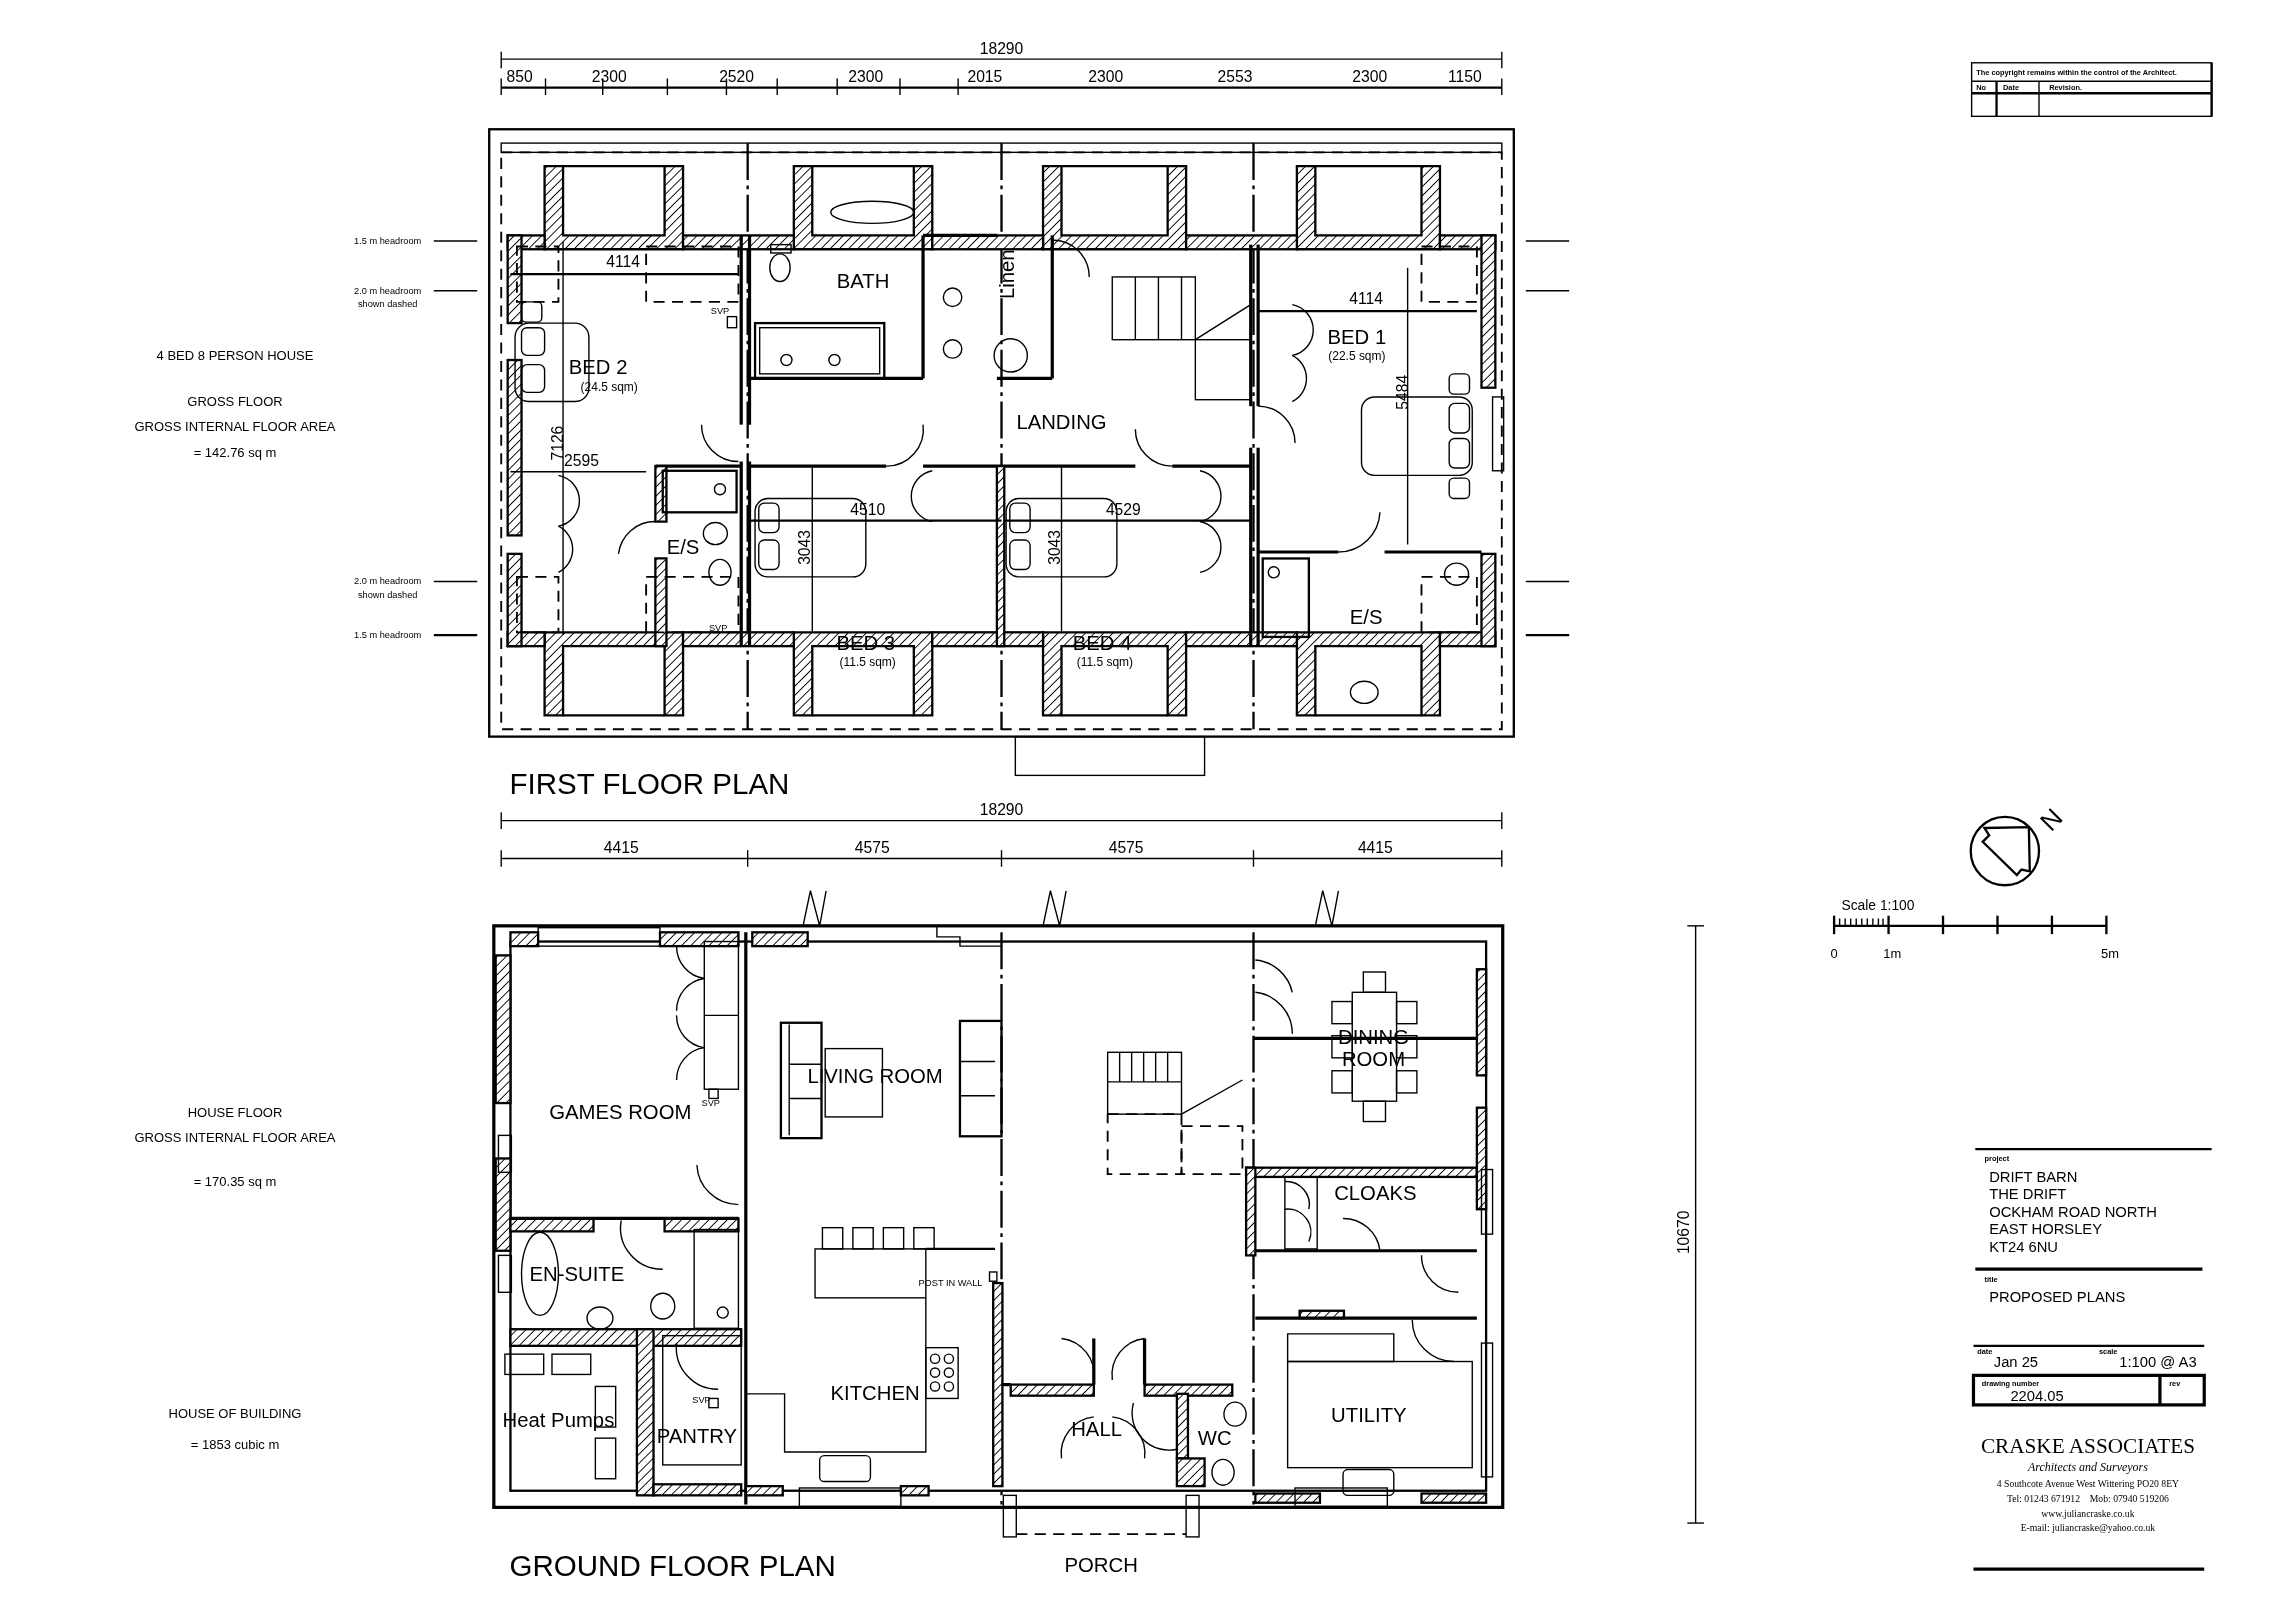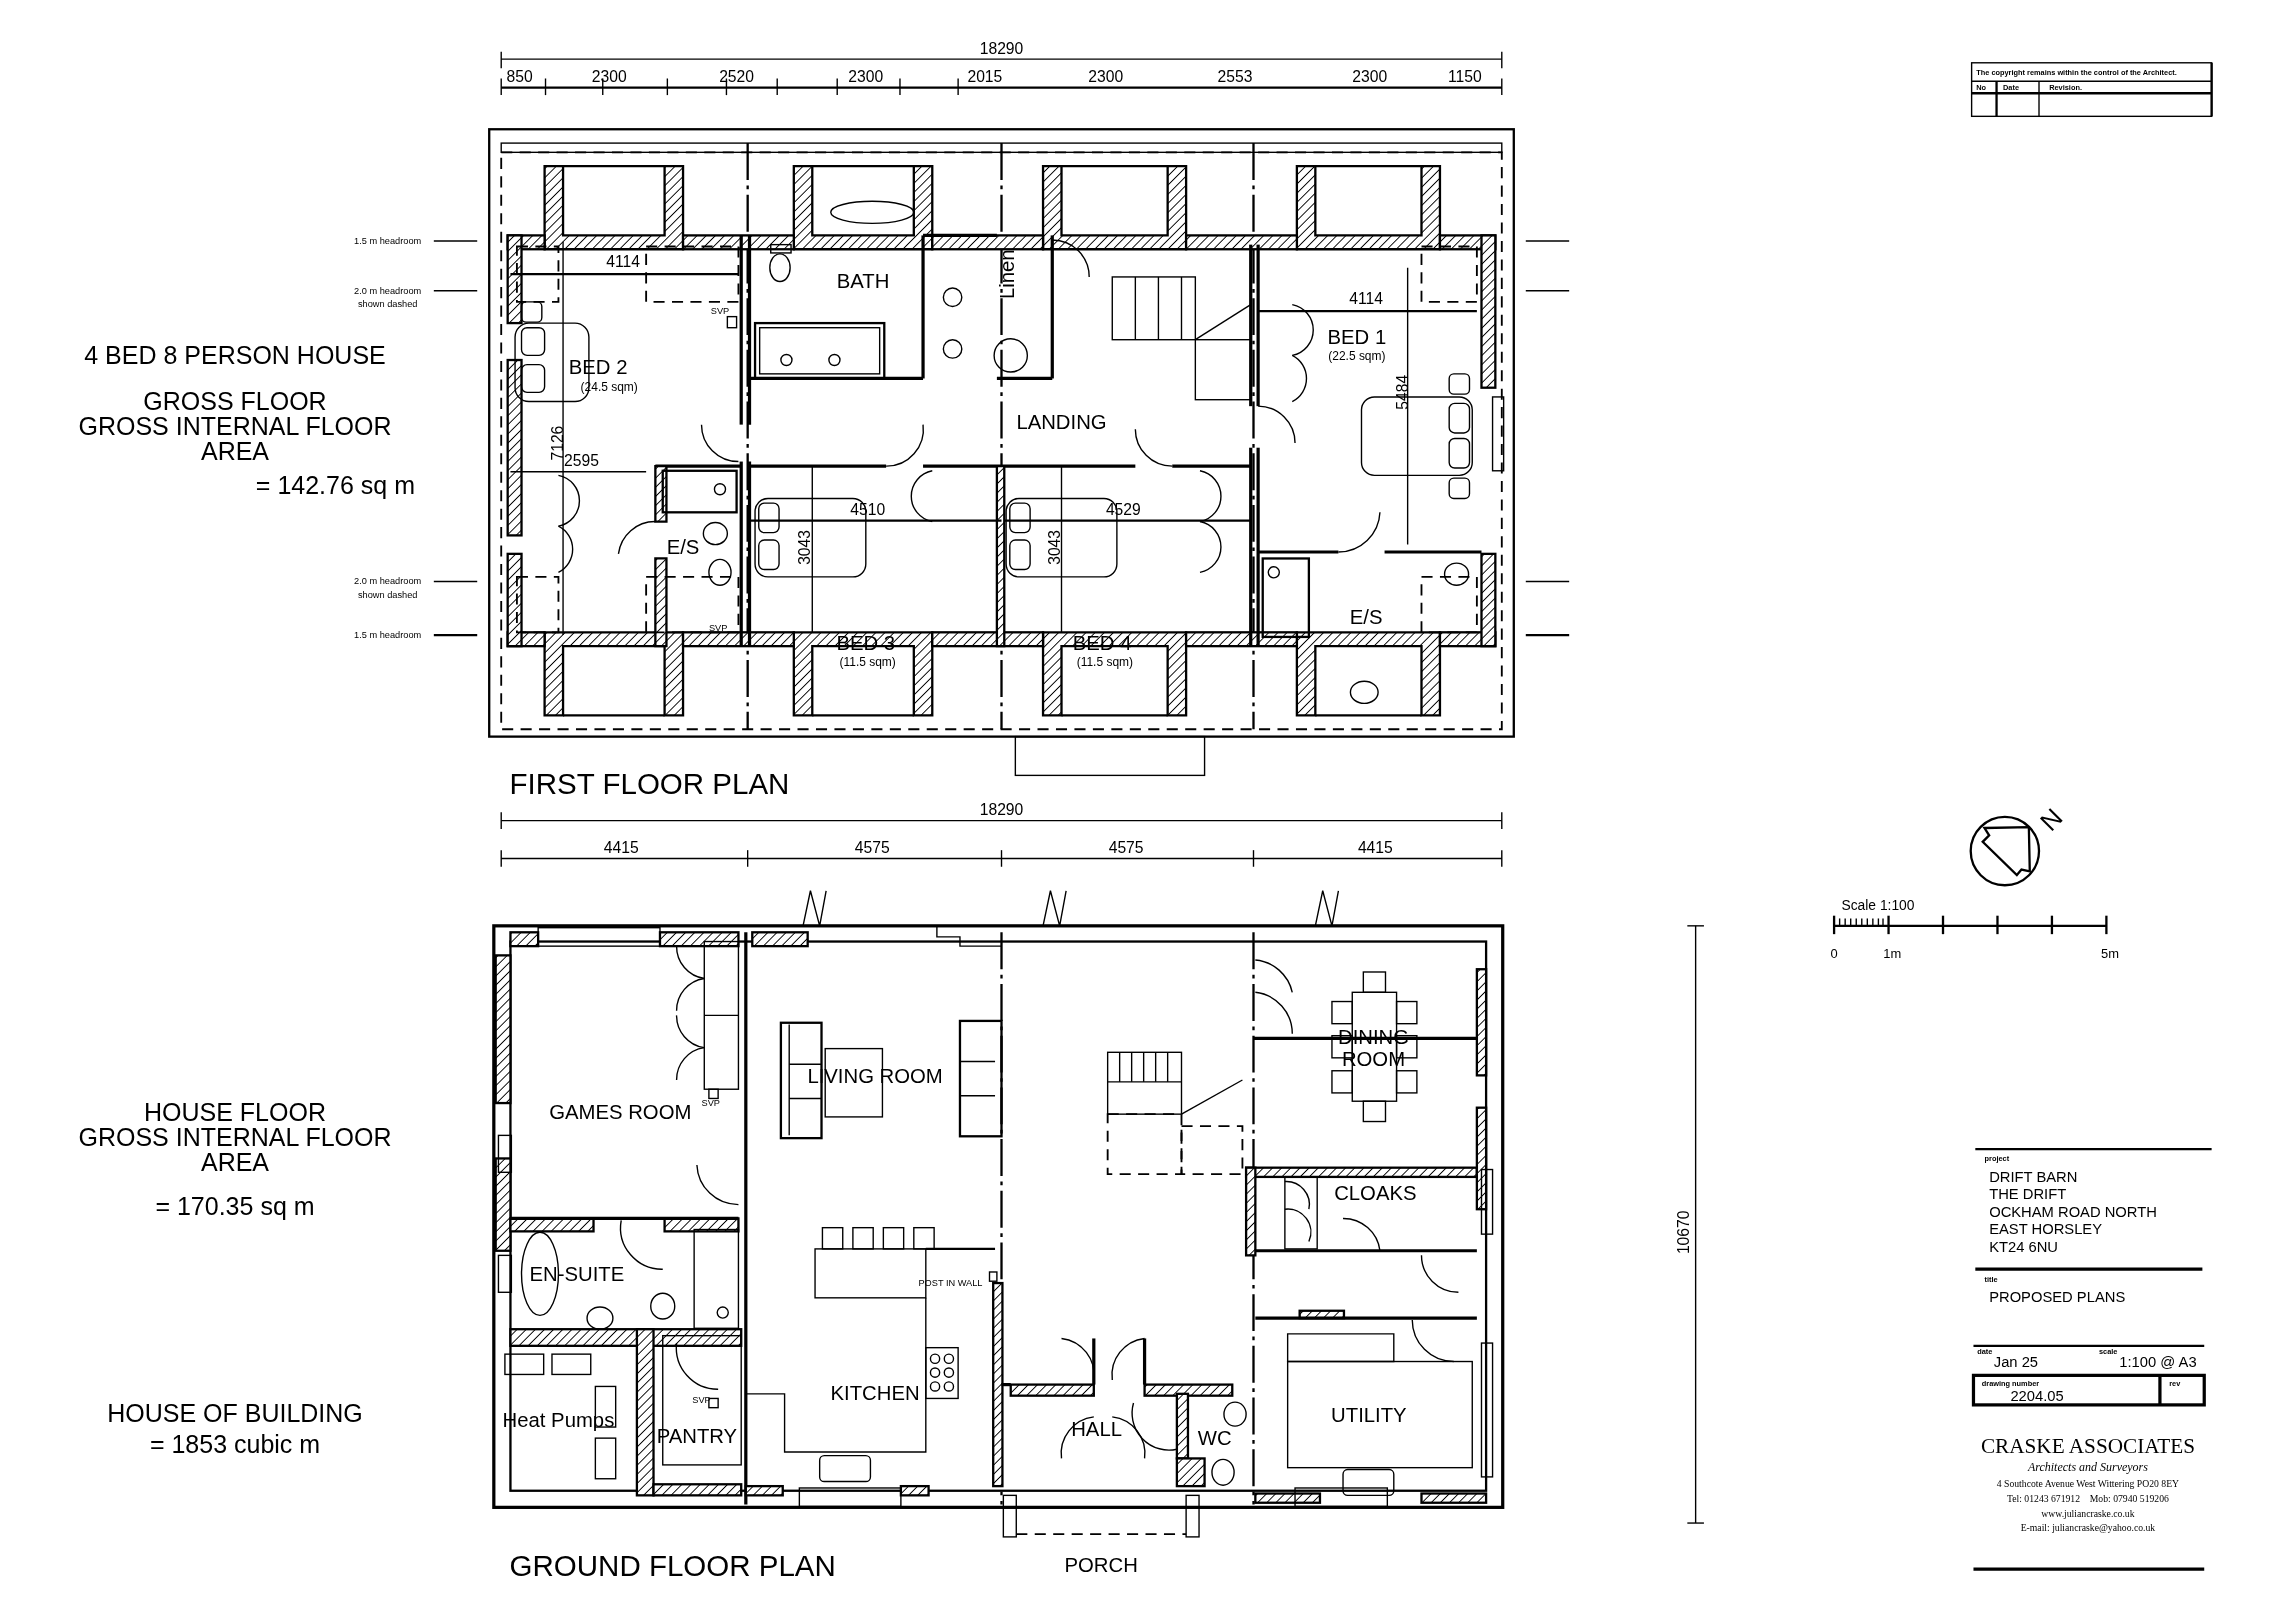--- a/index.html
+++ b/index.html
@@ -9,21 +9,21 @@
   .wall { fill: url(#hatch); stroke: #000; stroke-width: 2.5; }
   .thin { stroke: #000; stroke-width: 1.5; fill: none; }
   .med { stroke: #000; stroke-width: 2.5; fill: none; }
   .thick { stroke: #000; stroke-width: 3.5; fill: none; }
   .dash { stroke: #000; stroke-width: 2; fill: none; stroke-dasharray: 12 8; }
   .dashdot { stroke: #000; stroke-width: 2.5; fill: none; stroke-dasharray: 40 6 4 6; }
   .room { font-size: 22px; }
   .room-sm { font-size: 13px; }
   .dim { font-size: 17px; }
   .note { font-size: 10px; }
-  .side { position: absolute; text-align: center; font-size: 25px; line-height: 25px; }
+  .side { position: absolute; text-align: center; font-size: 13px; line-height: 25px; }
   .tb-label { font-size: 8px; font-weight: bold; }
   .serif { font-family: "Liberation Serif", serif; }
 </style>
 </head>
 <body>
 
 <svg width="2291" height="1620" viewBox="0 0 2482 1755" xmlns="http://www.w3.org/2000/svg">
   <defs>
     <pattern id="hatch" patternUnits="userSpaceOnUse" width="7" height="7" patternTransform="rotate(45)">
       <rect width="7" height="7" fill="#fff"></rect>
@@ -524,21 +524,21 @@
     <line class="thick" x1="2138" y1="1700" x2="2388" y2="1700"></line>
   </g>
 </svg>
 
 <div class="side" style="left:55px; top:343px; width:360px;">
   <div>4 BED 8 PERSON HOUSE</div>
 </div>
 <div class="side" style="left:55px; top:389px; width:360px;">
   <div>GROSS FLOOR</div>
   <div>GROSS INTERNAL FLOOR AREA</div>
-  <div style="margin-top:9px;text-align:right;">= 142.76 sq m</div>
+  <div style="margin-top:1px;">= 142.76 sq m</div>
 </div>
 <div class="side" style="left:55px; top:1100px; width:360px;">
   <div>HOUSE FLOOR</div>
   <div>GROSS INTERNAL FLOOR AREA</div>
   <div style="margin-top:19px;">= 170.35 sq m</div>
 </div>
 <div class="side" style="left:55px; top:1401px; width:360px;">
   <div>HOUSE OF BUILDING</div>
   <div style="margin-top:5.5px;">= 1853 cubic m</div>
 </div>

